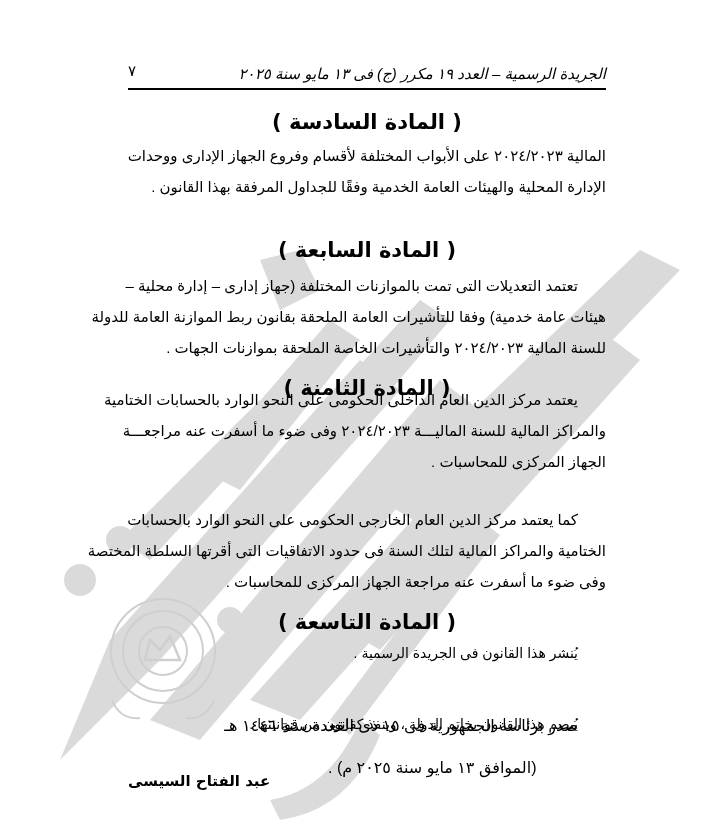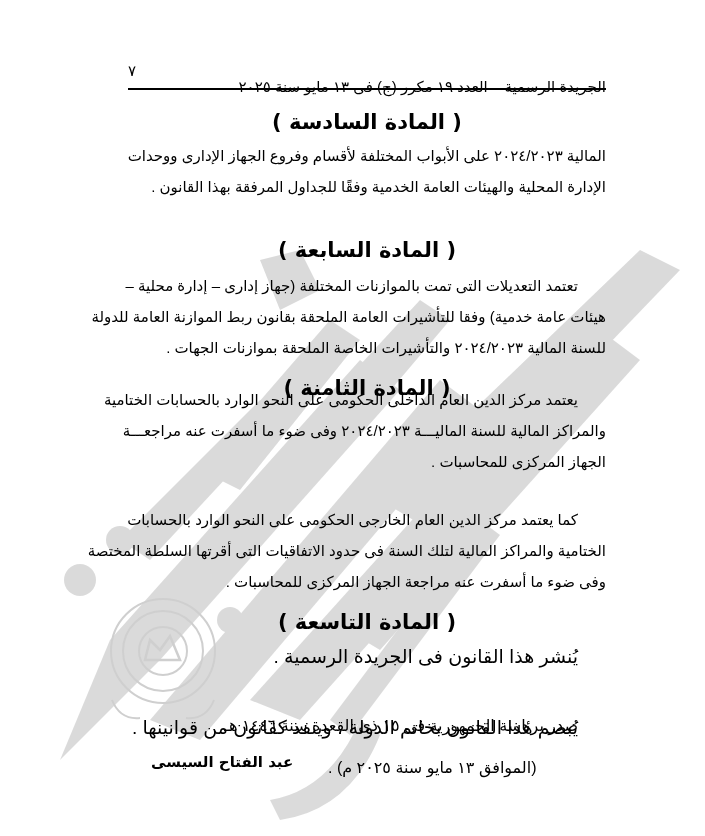--- a/index.html
+++ b/index.html
@@ -35,22 +35,23 @@
       top: 60px;
       left: 0;
       width: 478px;
       height: 28px;
       border-bottom: 2px solid #000;
       font-size: 15px;
     }
     .header .title {
       position: absolute;
       right: 0;
-      top: 18px;
+      top: 5px;
       white-space: nowrap;
+      font-style: italic;
     }
     .header .page-num {
       position: absolute;
       left: 0;
       top: 2px;
     }
     .article-title {
       position: absolute;
       width: 478px;
       text-align: center;
@@ -75,21 +76,21 @@
     }
     .para .line.last {
       text-align-last: right;
     }
     .para .line.indent {
       padding-right: 28px;
     }
     .closing {
       position: absolute;
       right: 28px;
-      font-size: 19px;
+      font-size: 14px;
       white-space: nowrap;
     }
     .closing.small {
       font-size: 16px;
     }
     .signature {
       position: absolute;
       font-weight: bold;
       font-size: 15px;
       font-family: "DejaVu Sans", sans-serif;
@@ -164,14 +165,14 @@
 
   <div class="article-title" style="top:610px;">( المادة التاسعة )</div>
   <div class="closing" style="top:645px;">يُنشر هذا القانون فى الجريدة الرسمية .</div>
   <div class="closing" style="top:716px;">يُبصم هذا القانون بخاتم الدولة ، وينفذ كقانون من قوانينها .</div>
 
   <div class="closing small" style="top:716px;">صدر برئاسة الجمهورية فى ١٥ ذى القعدة سنة ١٤٤٦ هـ</div>
   <div class="closing small" style="top:746px; right:28px; left:auto;margin-top:12px;">
     <span style="display:inline-block; width:250px; text-align:left;">(الموافق ١٣ مايو سنة ٢٠٢٥ م) .</span>
   </div>
 
-  <div class="signature" style="top:753px; left:0px;margin-left:23px;">عبد الفتاح السيسى</div>
+  <div class="signature" style="top:772px; left:0px;">عبد الفتاح السيسى</div>
 </div>
 
 </body></html>

